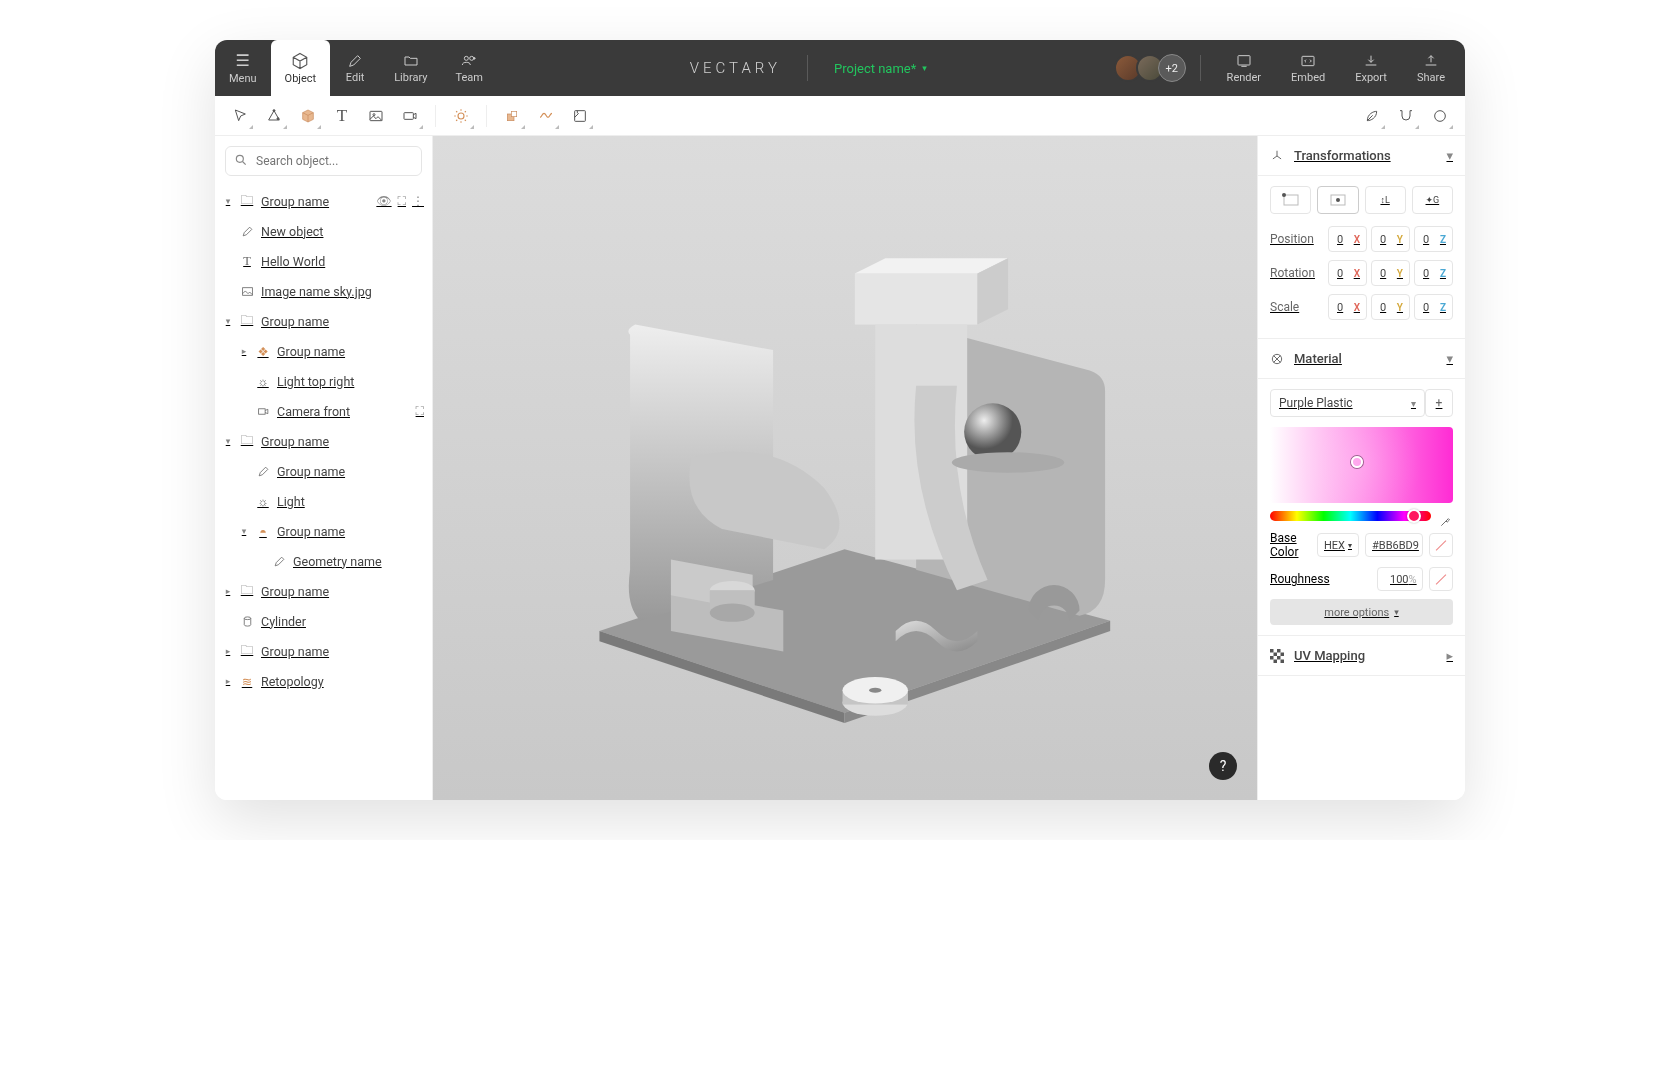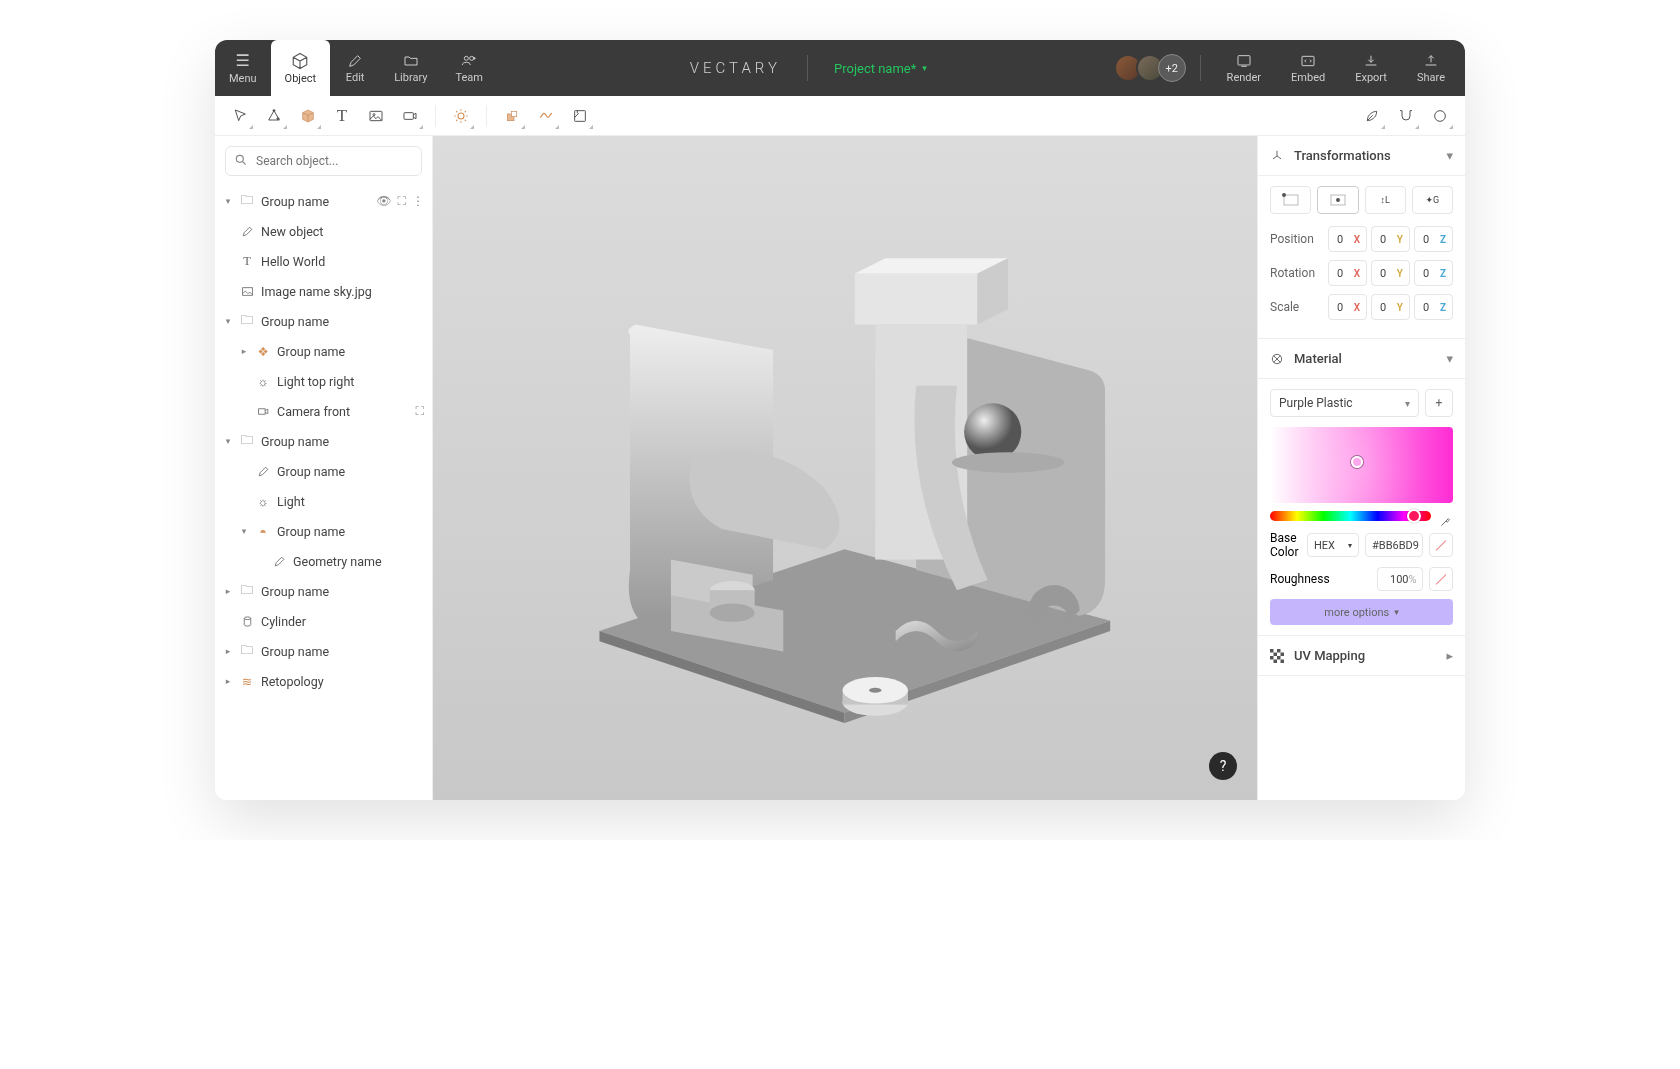--- a/index.html
+++ b/index.html
@@ -23,21 +23,21 @@
 .rbtn { display: flex; flex-direction: column; align-items: center; justify-content: center; padding: 0 12px; color: #ccc; cursor: pointer; font-size: 11px; gap: 2px; }
 .rbtn .ticon { font-size: 16px; }
 
 .toolbar { height: 40px; border-bottom: 1px solid #eee; display: flex; align-items: center; padding: 0 10px; justify-content: space-between; background:#fff;}
 .toolbar-left, .toolbar-right { display: flex; align-items: center; gap: 4px; }
 .tbtn { width: 30px; height: 30px; display: flex; align-items: center; justify-content: center; color: #555; cursor: pointer; border-radius: 4px; position: relative;}
 .tbtn.orange { color: #d4915a; }
 .tsep { width: 1px; height: 22px; background: #eee; margin: 0 6px; }
 .tbtn .corner-tick{position:absolute;bottom:2px;right:2px;width:0;height:0;border-left:4px solid transparent;border-bottom:4px solid #bbb;}
 
-.body { flex: 1; display: flex; overflow: hidden; }
+.body { flex: 1; display: flex; overflow: hidden; text-decoration: underline; }
 .left { width: 218px; border-right: 1px solid #eee; background: #fff; display: flex; flex-direction: column; }
 .search { margin: 10px; position: relative; }
 .search input { width: 100%; height: 30px; border: 1px solid #e5e5e5; border-radius: 6px; padding: 0 10px 0 30px; font-size: 12px; outline: none; color:#333;}
 .search .sicon { position: absolute; left: 9px; top: 7px; color: #888; }
 .tree { flex: 1; overflow: auto; font-size: 12.5px; color: #444; padding-bottom:10px;}
 .row { display: flex; align-items: center; height: 30px; padding: 0 8px; gap: 6px; cursor: pointer; }
 .chev { width: 10px; color: #888; font-size: 9px; display:inline-flex; justify-content:center;}
 .ricon { width: 16px; color: #666; display:inline-flex; justify-content:center;}
 .ricon.orange{color:#d4915a;}
 .row .label { flex: 1; white-space: nowrap; overflow: hidden; text-overflow: ellipsis; }
@@ -54,44 +54,44 @@
 .rsect-h .chev2{margin-left:auto;color:#888;}
 .rsect { padding: 10px 12px; border-bottom:1px solid #eee;}
 .pivot-row{display:flex;gap:6px;margin-bottom:12px;}
 .pivot{flex:1;height:28px;border:1px solid #e5e5e5;border-radius:4px;display:flex;align-items:center;justify-content:center;cursor:pointer;position:relative;}
 .pivot.sel{border-color:#ccc;}
 .triprow{display:flex;align-items:center;margin-bottom:8px;gap:4px;}
 .triprow .lbl{width:54px;color:#666;}
 .numin{flex:1;height:26px;border:1px solid #e5e5e5;border-radius:4px;display:flex;align-items:center;padding:0 2px 0 8px;font-size:11px;}
 .numin .ax{margin-left:auto;font-size:10px;font-weight:600;padding-right:4px;}
 .ax.x{color:#e0675a;} .ax.y{color:#d4a83a;} .ax.z{color:#4aa8d4;}
-.matsel{display:flex;gap:6px;margin-bottom:10px;}
+.matsel{display:flex;margin-bottom:10px;}
 .matsel .dd{flex:1;height:28px;border:1px solid #e5e5e5;border-radius:4px;display:flex;align-items:center;padding:0 8px;cursor:pointer;}
 .matsel .dd .dchev{margin-left:auto;color:#888;font-size:10px;}
 .matsel .plus{width:28px;height:28px;border:1px solid #e5e5e5;border-radius:4px;display:flex;align-items:center;justify-content:center;cursor:pointer;color:#666;}
 .gradient{height:76px;border-radius:4px;margin-bottom:8px;background:
  radial-gradient(circle at 50% 50%, rgba(255,255,255,0.15),transparent 60%),
  linear-gradient(to right, #fff, #ff2bd4),
  linear-gradient(to top, #000, transparent);
  background-blend-mode: normal, normal, multiply;
  position:relative;cursor:crosshair;}
 .gradient .pick{position:absolute;left:44%;top:38%;width:12px;height:12px;border:2px solid #fff;border-radius:50%;box-shadow:0 0 0 1px rgba(0,0,0,.4);}
 .hue{height:10px;border-radius:5px;margin-bottom:10px;background:linear-gradient(to right,#f00,#ff0,#0f0,#0ff,#00f,#f0f,#f00);position:relative;display:flex;align-items:center;}
 .hue .hk{position:absolute;left:85%;top:-2px;width:14px;height:14px;border-radius:50%;background:#ff1860;border:2px solid #fff;box-shadow:0 0 2px rgba(0,0,0,.3);}
 .huewrap{display:flex;align-items:center;gap:8px;}
 .huewrap .hue{flex:1;}
 .proprow{display:flex;align-items:center;gap:6px;margin-bottom:8px;}
 .proprow .lbl{flex:1;color:#000000;}
-.proprow .sel{height:24px;border:1px solid #e5e5e5;border-radius:4px;padding:0 6px;display:flex;align-items:center;font-size:11px;cursor:pointer;gap:13px;}
+.proprow .sel{height:24px;border:1px solid #e5e5e5;border-radius:4px;padding:0 6px;display:flex;align-items:center;font-size:11px;cursor:pointer;gap:3px;}
 .proprow .valinp{width:58px;height:24px;border:1px solid #e5e5e5;border-radius:4px;padding:0 6px;font-size:11px;display:flex;align-items:center;}
 .proprow .sw{width:24px;height:24px;border:1px solid #e5e5e5;border-radius:4px;position:relative;}
 .proprow .sw::after{content:"";position:absolute;left:4px;right:4px;top:50%;height:1px;background:#e88;transform:rotate(-45deg);}
 .proprow .pct{width:46px;height:24px;border:1px solid #e5e5e5;border-radius:4px;padding:0 12px;font-size:11px;display:flex;align-items:center;margin-left:6px;}
 .proprow .pct .u{margin-left:auto;color:#aaa;}
-.moreopt{background:#c4b5fd;height:26px;border-radius:4px;display:flex;align-items:center;justify-content:center;gap:5px;font-size:11px;color:#666;cursor:pointer;margin-top:4px;}
+.moreopt{background:#e5e5e5;height:26px;border-radius:4px;display:flex;align-items:center;justify-content:center;gap:5px;font-size:11px;color:#666;cursor:pointer;margin-top:4px;}
 
 svg { display: block; }
 </style>
 </head>
 <body>
 
 <div class="app">
 
   <div class="topbar">
     <div class="topbar-left">

